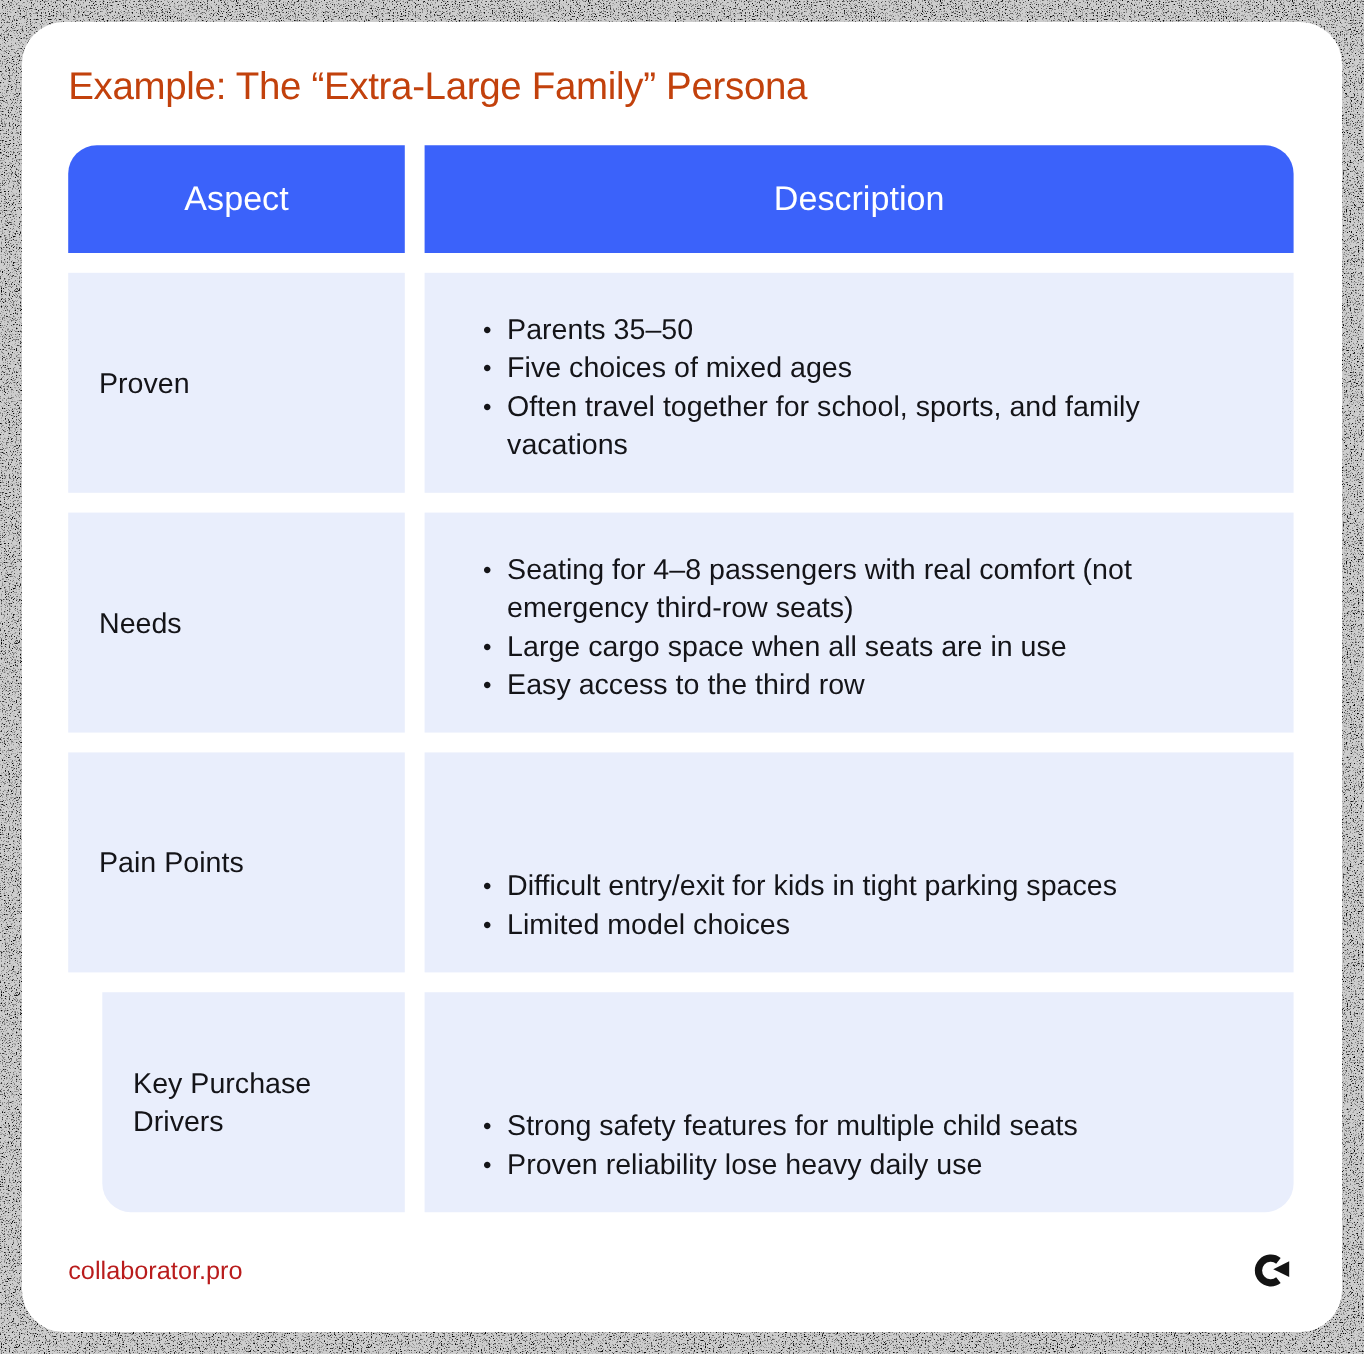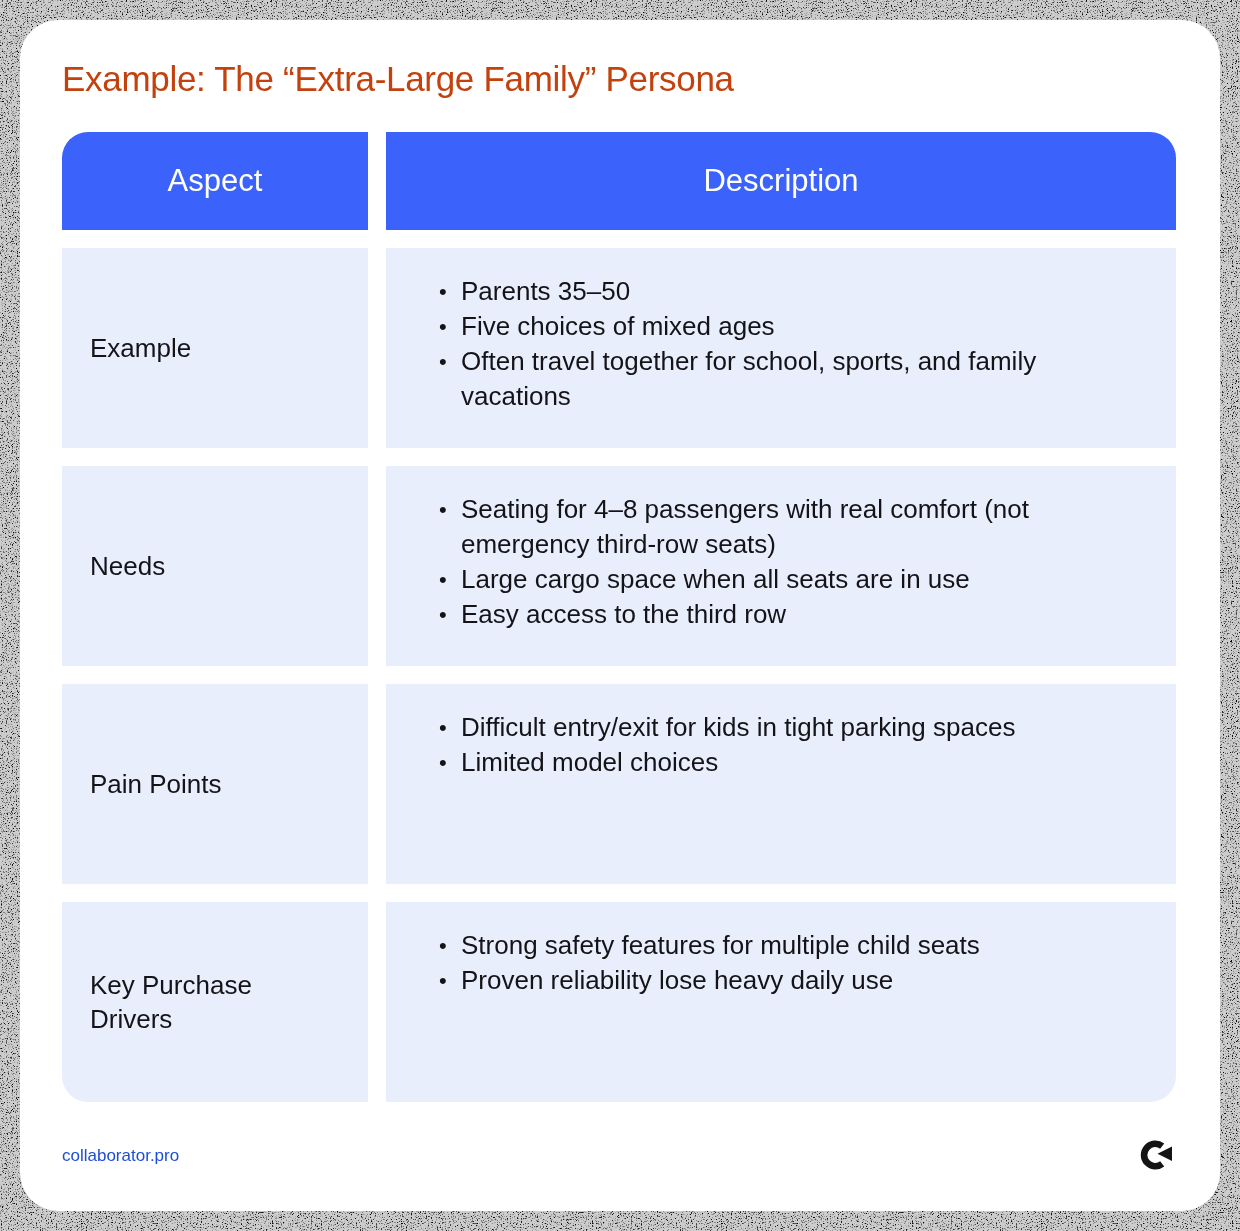--- a/index.html
+++ b/index.html
@@ -75,21 +75,21 @@
     padding: 20px 20px 20px 28px;
     font-size: 26px;
     line-height: 34px;
     color: var(--text, #141418);
   }
   .aspect-label { max-width: 232px; }
 
   .desc-cell {
     display: flex;
     flex-direction: column;
-    justify-content: flex-start;
+    justify-content: flex-end;
     padding: 26px 34px 26px 50px;
   }
 
   .bullet-list {
     margin: 0;
     padding: 0;
     list-style: none;
     font-size: 26px;
     line-height: 35px;
     color: var(--text, #141418);
@@ -99,33 +99,33 @@
     padding-left: 25px;
   }
   .bullet-item::before {
     content: "\2022";
     position: absolute;
     left: 3px;
     top: 0;
     font-size: 22px;
   }
 
-  .trow.body-last .aspect-cell { border-radius: 0 0 0 26px; }
+  .trow.body-last .aspect-cell { border-radius: 0 0 0 26px; margin-left: 31px; }
   .trow.body-last .desc-cell   { border-radius: 0 0 26px 0; }
 
   .footer {
     margin-top: 26px;
     display: flex;
     align-items: center;
     justify-content: space-between;
     height: 56px;
   }
   .footer-site {
-    font-size: 17px;
-    color: #1d4ed8;
+    font-size: 23px;
+    color: #b91c1c;
   }
   .logo-icon { width: 38px; height: 38px; display: block; }
 </style>
 </head>
 <body>
 
 <div class="page">
 
   <svg class="noise-svg" xmlns="http://www.w3.org/2000/svg">
     <filter id="grain" x="0" y="0" width="100%" height="100%">
@@ -143,21 +143,21 @@
     <div class="persona-table">
 
       <div class="trow header-row">
         <div class="cell header-cell aspect-header">Aspect</div>
         <div class="cell header-cell desc-header">Description</div>
       </div>
 
       <div class="body-rows" id="rows-container">
   <div class="trow">
     <div class="cell aspect-cell">
-      <span class="aspect-label">Example</span>
+      <span class="aspect-label">Proven</span>
     </div>
     <div class="cell desc-cell">
       <ul class="bullet-list">
                 <li class="bullet-item">Parents 35–50</li>
                 <li class="bullet-item">Five choices of mixed ages</li>
                 <li class="bullet-item">Often travel together for school, sports, and family vacations</li>
               </ul>
     </div>
   </div>
 

